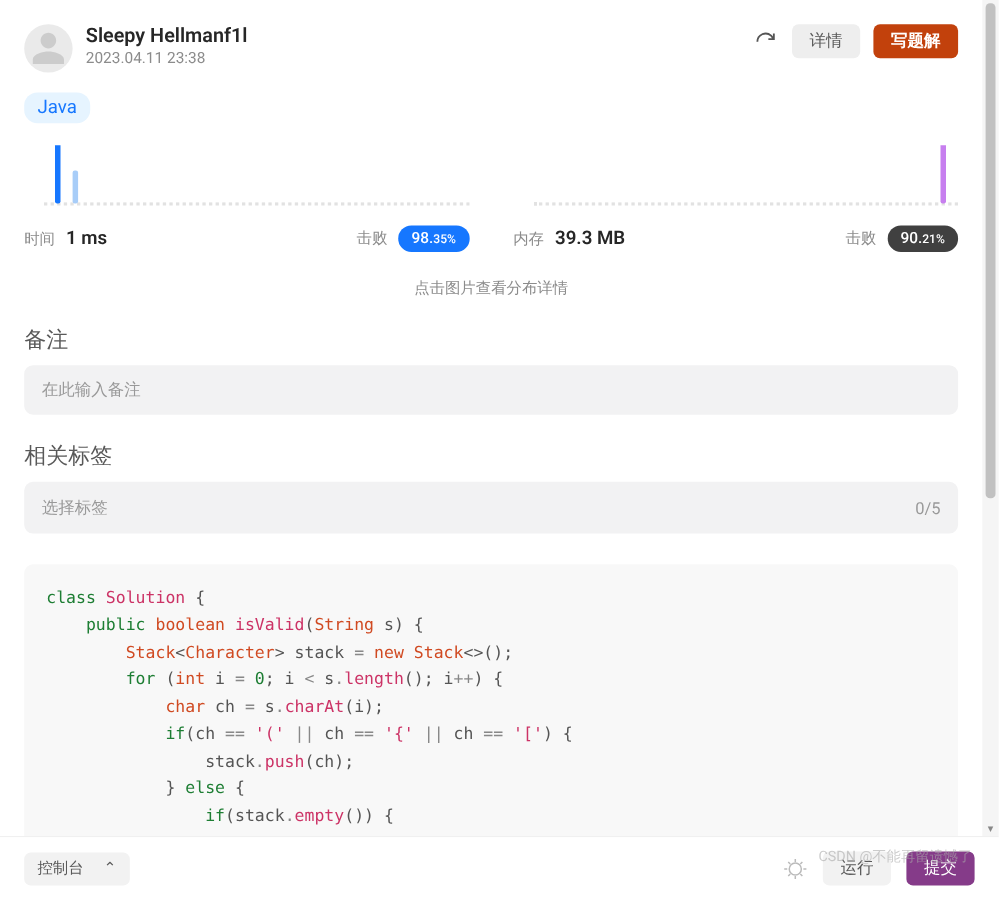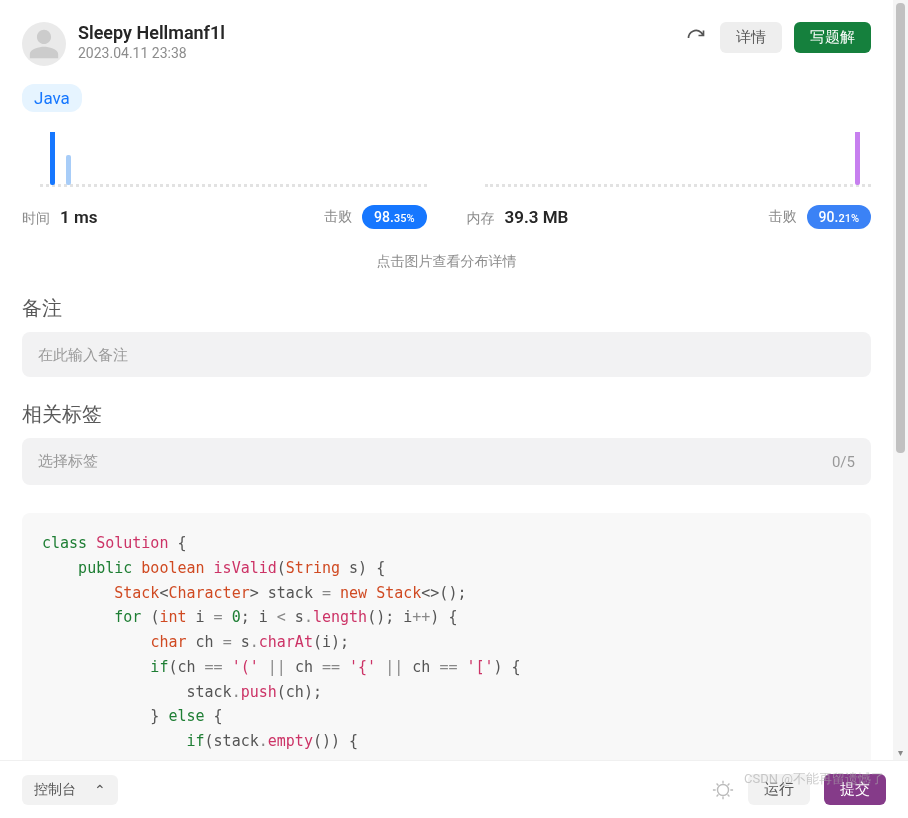--- a/index.html
+++ b/index.html
@@ -11,36 +11,36 @@
 .header { display: flex; align-items: flex-start; justify-content: space-between; margin-bottom: 18px; }
 .profile { display: flex; gap: 12px; align-items: flex-start; }
 .avatar { width: 44px; height: 44px; border-radius: 50%; background: #eaeaea; display: flex; align-items: center; justify-content: center; }
 .avatar svg { width: 34px; height: 34px; fill: #ccc; }
 .username { font-weight: 600; font-size: 18px; color: #262626; }
 .timestamp { font-size: 14px; color: #8c8c8c; margin-top: 2px; }
 .header-actions { display: flex; align-items: center; gap: 12px; }
 .icon-btn { width: 24px; height: 24px; display: flex; align-items: center; justify-content: center; cursor: pointer; color: #555; }
 .btn { padding: 6px 16px; border-radius: 6px; font-size: 15px; border: none; cursor: pointer; }
 .btn-gray { background: #eee; color: #595959; }
-.btn-green { background: #15803d; color: #fff; font-weight: 400; }
+.btn-green { background: #c2410c; color: #fff; font-weight: 700; }
 .tags { margin-bottom: 20px; }
 .tag { display: inline-block; padding: 4px 12px; border-radius: 12px; background: #e6f4ff; color: #1677ff; font-size: 17px; }
 .stats { display: flex; gap: 40px; margin-bottom: 24px; }
 .stat-block { flex: 1; }
 .chart { height: 55px; position: relative; overflow: hidden; }
 .chart-baseline { position: absolute; bottom: 0; left: 18px; right: 0; border-bottom: 3px dotted #e2e2e2; }
 .chart-bar { position: absolute; bottom: 2px; width: 5px; border-radius: 2px; }
 .stat-row { display: flex; align-items: center; justify-content: space-between; margin-top: 18px; }
 .stat-left { display: flex; align-items: baseline; gap: 10px; }
 .stat-label { color: #8c8c8c; font-size: 14px; }
 .stat-value { font-weight: 600; font-size: 17px; }
 .stat-right { display: flex; align-items: center; gap: 10px; }
 .pill { padding: 4px 12px; border-radius: 14px; color: #fff; font-weight: 500; font-size: 14px; }
 .pill-blue { background: #1677ff; }
-.pill-purple { background: #3b82f6; border-radius: 12px; }
+.pill-purple { background: #404040; border-radius: 12px; }
 .hint { text-align: center; color: #8c8c8c; font-size: 14px; margin: 10px 0 24px; }
 .section-label { font-size: 20px; color: #595959; margin-bottom: 10px; }
 .input-box { width: 100%; background: #f2f2f3; border: none; border-radius: 8px; padding: 14px 16px; font-size: 15px; color: #333; margin-bottom: 24px; }
 .input-box::placeholder { color: #999; }
 .tag-select { display: flex; align-items: center; justify-content: space-between; background: #f2f2f3; border-radius: 8px; padding: 14px 16px; margin-bottom: 28px; }
 .tag-select-ph { color: #999; font-size: 15px; }
 .tag-count { color: #999; font-size: 15px; }
 .code-panel { background: #f8f8f8; border-radius: 8px; padding: 18px 20px; font-family: "Consolas", "Monaco", monospace; font-size: 15px; line-height: 1.65; color: #555; white-space: pre; overflow: hidden; }
 .kw1 { color: #1e7e34; } 
 .kw2 { color: #cc3366; } 

